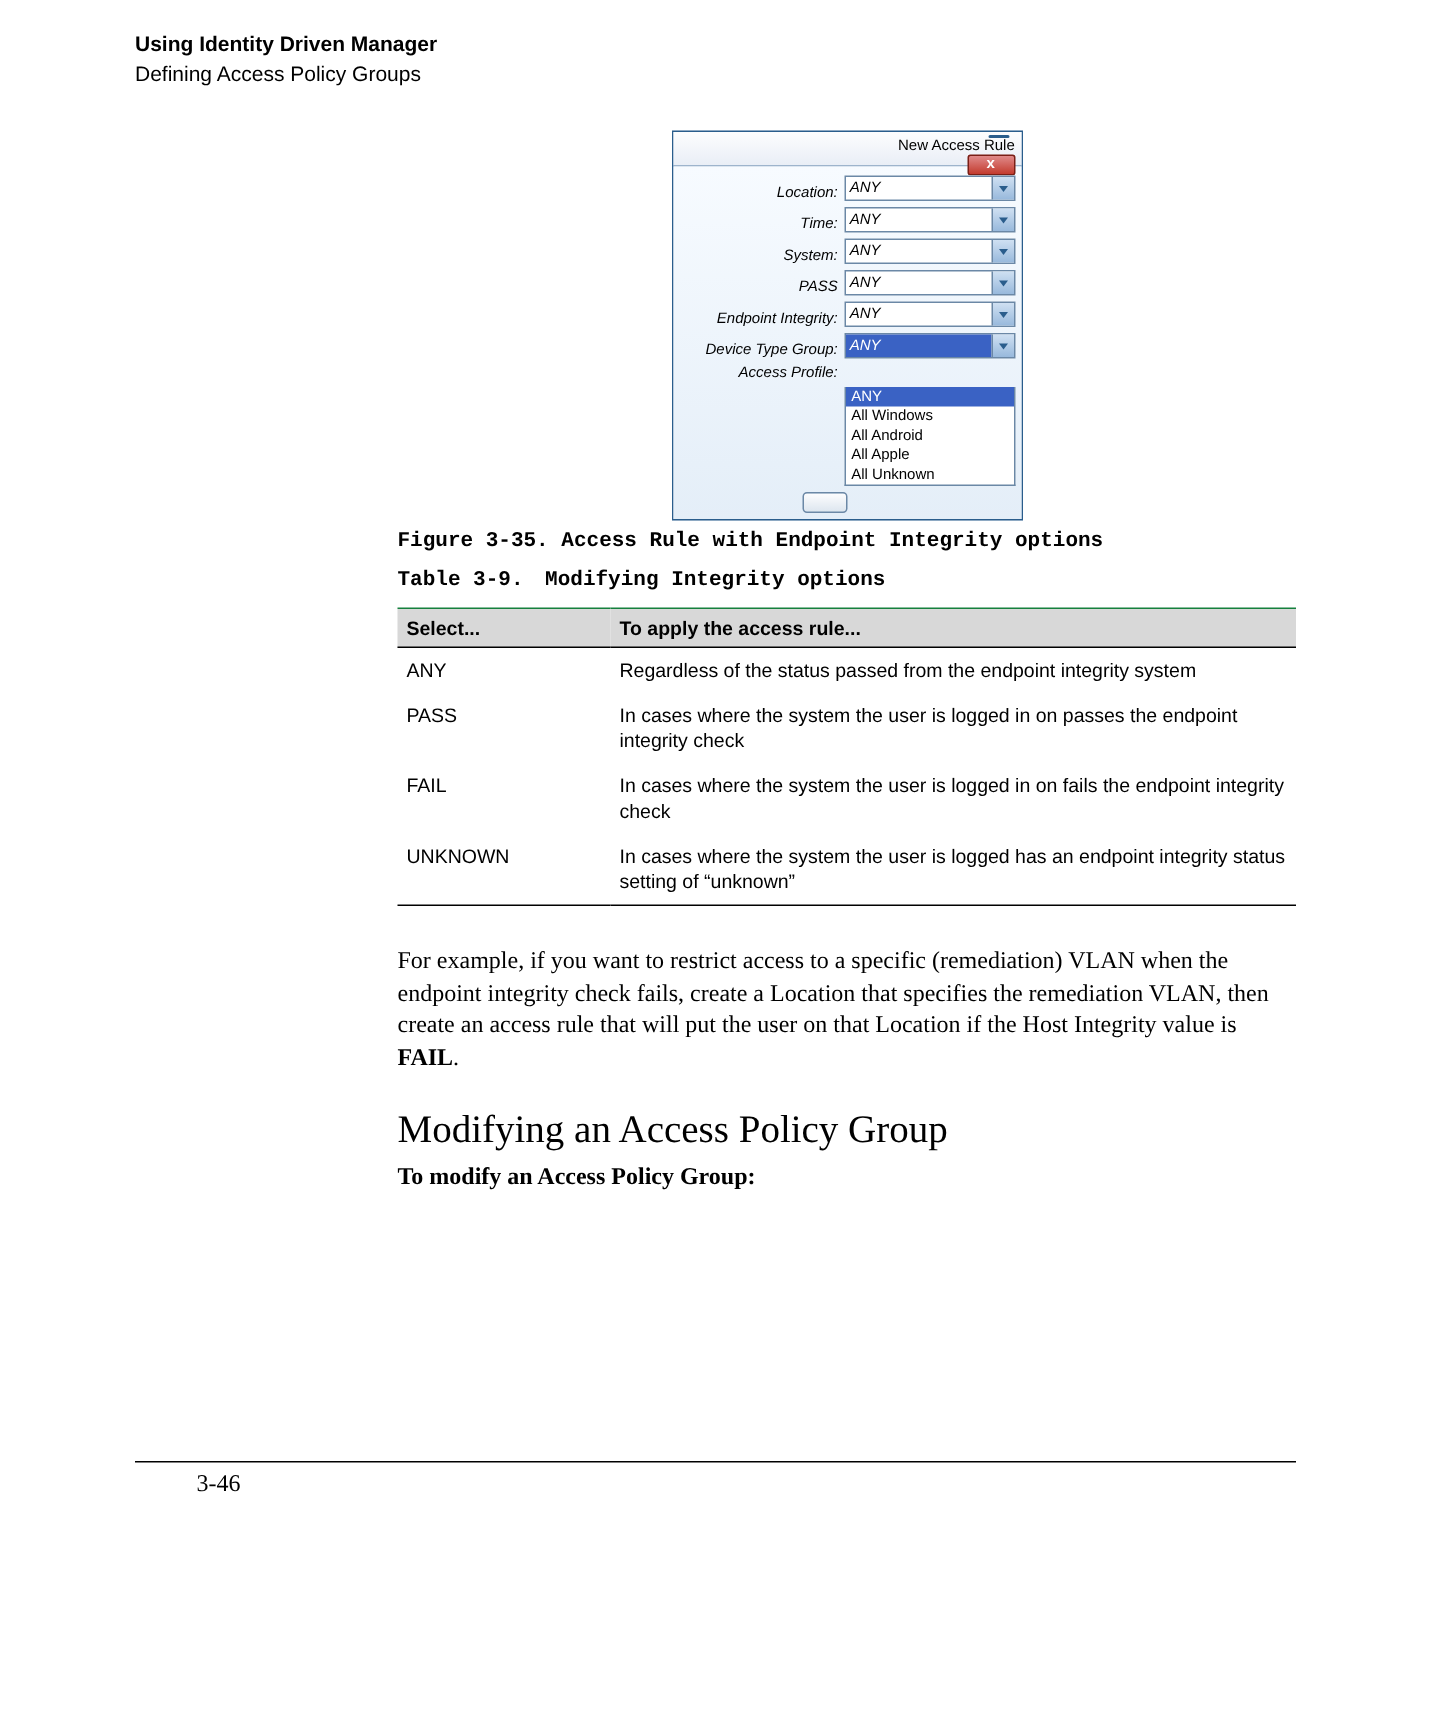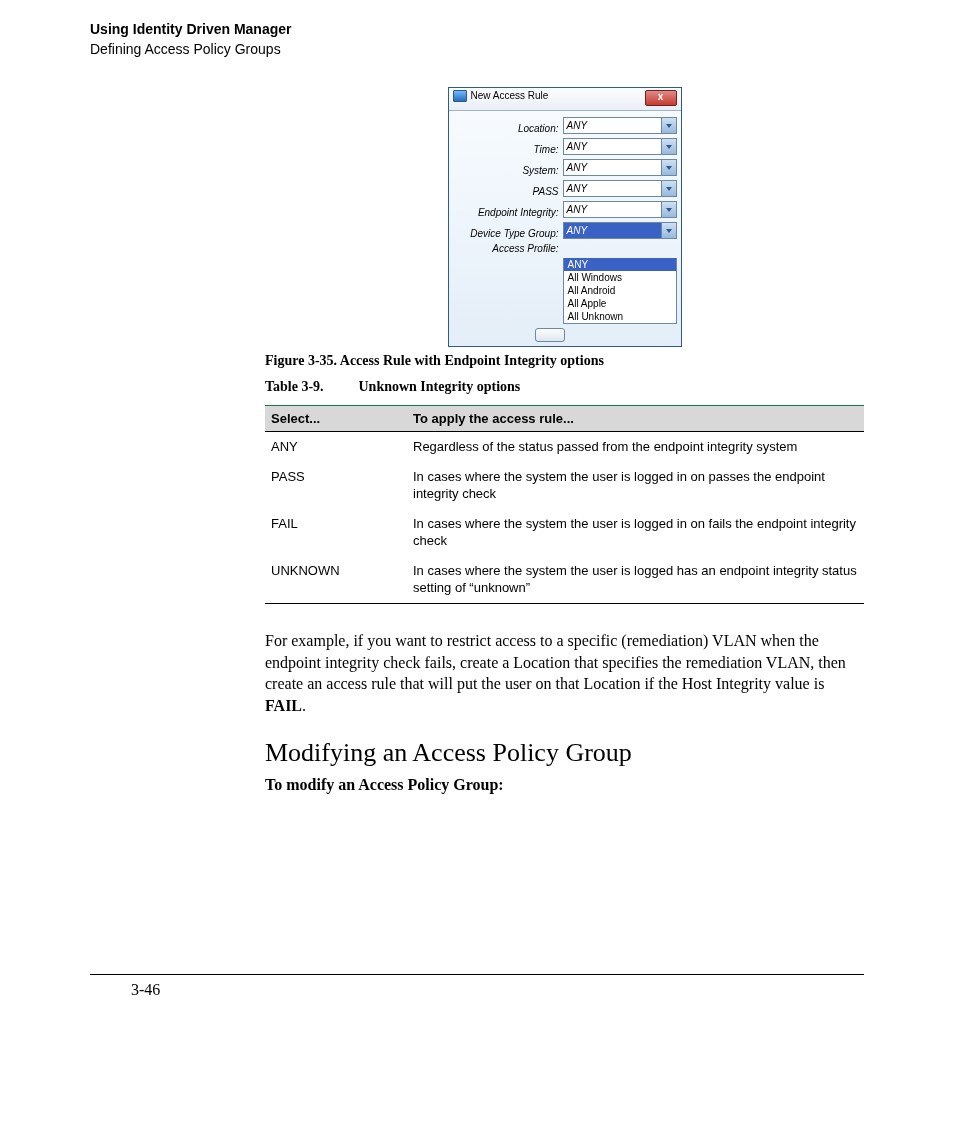--- a/index.html
+++ b/index.html
@@ -39,22 +39,23 @@
     font-family: Arial, Helvetica, sans-serif;
     font-size: 10px;
     color: #000;
     text-align: left;
   }
   .dialog-titlebar {
     background: linear-gradient(#fdfdfe, #e9eef6);
     border-bottom: 1px solid #9db4cc;
     padding: 2px 4px;
     display: flex;
-    align-items: flex-start;
+    align-items: flex-end;
     height: 18px;
+    flex-direction: column;
   }
   .dialog-titlebar .win-icon {
     width: 12px; height: 10px;
     background: linear-gradient(#6fb8ff,#2a6fb8);
     border: 1px solid #2a5d8c;
     border-radius: 1px;
     margin-right: 4px;
     display: inline-block;
   }
   .dialog-title {
@@ -134,21 +135,21 @@
   }
   .partial-btn {
     margin-left: 82px;
     margin-top: 4px;
     width: 28px; height: 12px;
     border: 1px solid #6b88a6;
     border-radius: 3px;
     background: linear-gradient(#fdfdfe,#dde6ef);
   }
   .figure-caption, .table-caption {
-    font-family: Liberation Serif, serif;
+    font-family: Liberation Mono, monospace;
     font-weight: bold;
     font-size: 14px;
     margin: 6px 0 10px 0;
   }
   .table-caption .tnum {
     display: inline-block;
     width: 90px;
   }
   .para {
     font-size: 16px;
@@ -288,21 +289,21 @@
 
         </div>
       </div>
     </div>
 
     <div class="figure-caption">Figure 3-35. Access Rule with Endpoint Integrity options</div>
 
 
     <div class="table-caption">
       <span class="tnum">Table 3-9.</span>
-      <span>Unknown Integrity options</span>
+      <span>Modifying Integrity options</span>
     </div>
 
     <table class="opts">
       <thead>
         <tr>
           <th>Select...</th>
           <th>To apply the access rule...</th>
         </tr>
       </thead>
       <tbody>

